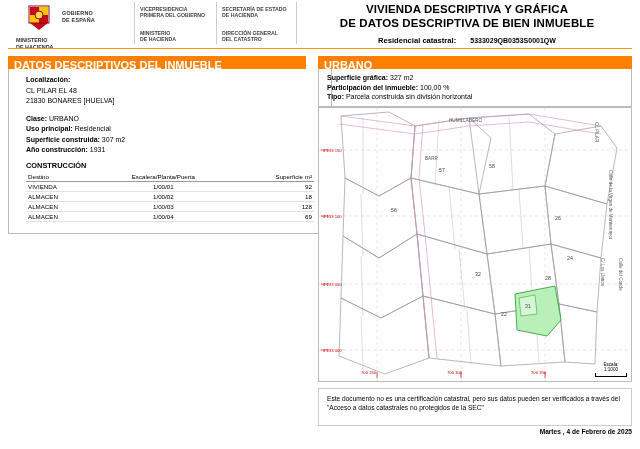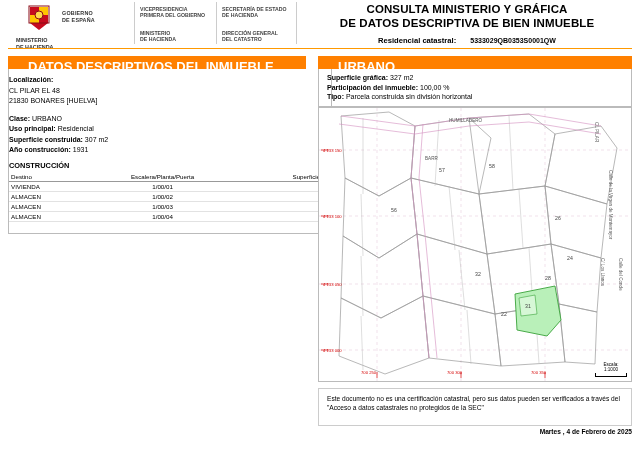--- a/index.html
+++ b/index.html
@@ -32,25 +32,25 @@
 
   .title{position:absolute;left:300px;top:2px;width:334px;text-align:center;}
   .title .l1{font-size:11.5px;font-weight:bold;letter-spacing:.1px;line-height:14px;}
   .title .l2{font-size:11.5px;font-weight:bold;letter-spacing:.1px;line-height:14px;}
   .refrow{position:absolute;left:300px;top:36px;width:334px;text-align:center;font-size:7.6px;font-weight:bold;}
   .refrow .val{margin-left:12px;font-weight:bold;}
 
   .rule{position:absolute;left:8px;top:48px;width:624px;height:1px;background:#f90;}
 
   
-  .bar{position:absolute;background:#ff8000;color:#fff;font-weight:bold;font-size:13px;
-       padding:3px 20px;box-sizing:border-box;}
+  .bar{position:absolute;background:#ff8000;color:#fff;font-weight:bold;font-size:11px;
+       padding:3px 6px;box-sizing:border-box;}
   .lbar{left:8px;top:56px;width:298px;height:13px;}
   .lpanel{position:absolute;left:8px;top:69px;width:324px;height:165px;
-          border:1px solid #bbb;border-top:none;box-sizing:border-box;padding:6px 0;}
+          border:1px solid #bbb;border-top:none;box-sizing:border-box;padding:6px 17px;}
   .lbl{font-weight:bold;font-size:7px;}
   .val{font-size:7px;}
   .line{margin-bottom:1px;line-height:9.5px;}
   .gap{height:7px;}
 
   
   .ctitle{font-weight:bold;font-size:7.4px;margin-top:6px;margin-bottom:2px;}
   table.ctab{width:100%;border-collapse:collapse;font-size:6.2px;}
   table.ctab th{font-weight:normal;border-bottom:1px solid #999;padding:1px 2px;text-align:left;}
   table.ctab th.c{text-align:center;}
@@ -122,21 +122,21 @@
     <div class="hcol hcol4">
       <div>SECRETARÍA DE ESTADO</div>
       <div>DE HACIENDA</div>
     </div>
     <div class="hcol hcol5">
       <div>DIRECCIÓN GENERAL</div>
       <div>DEL CATASTRO</div>
     </div>
 
     <div class="title">
-      <div class="l1">CONSULTA MINISTERIO Y GRÁFICA</div>
+      <div class="l1">VIVIENDA DESCRIPTIVA Y GRÁFICA</div>
       <div class="l2">DE DATOS DESCRIPTIVA DE BIEN INMUEBLE</div>
     </div>
     <div class="refrow">
       <span>Residencial catastral:</span>
       <span class="val">5333029QB0353S0001QW</span>
     </div>
   </div>
 
   <div class="rule"></div>
 

